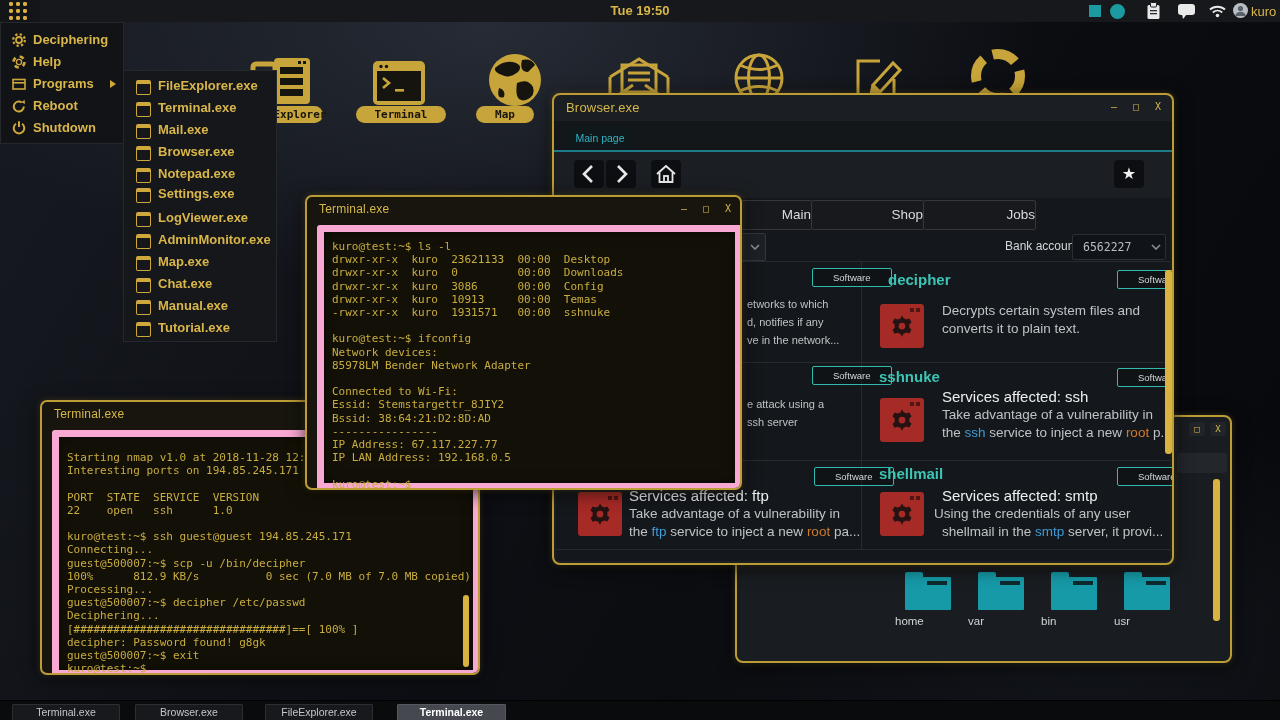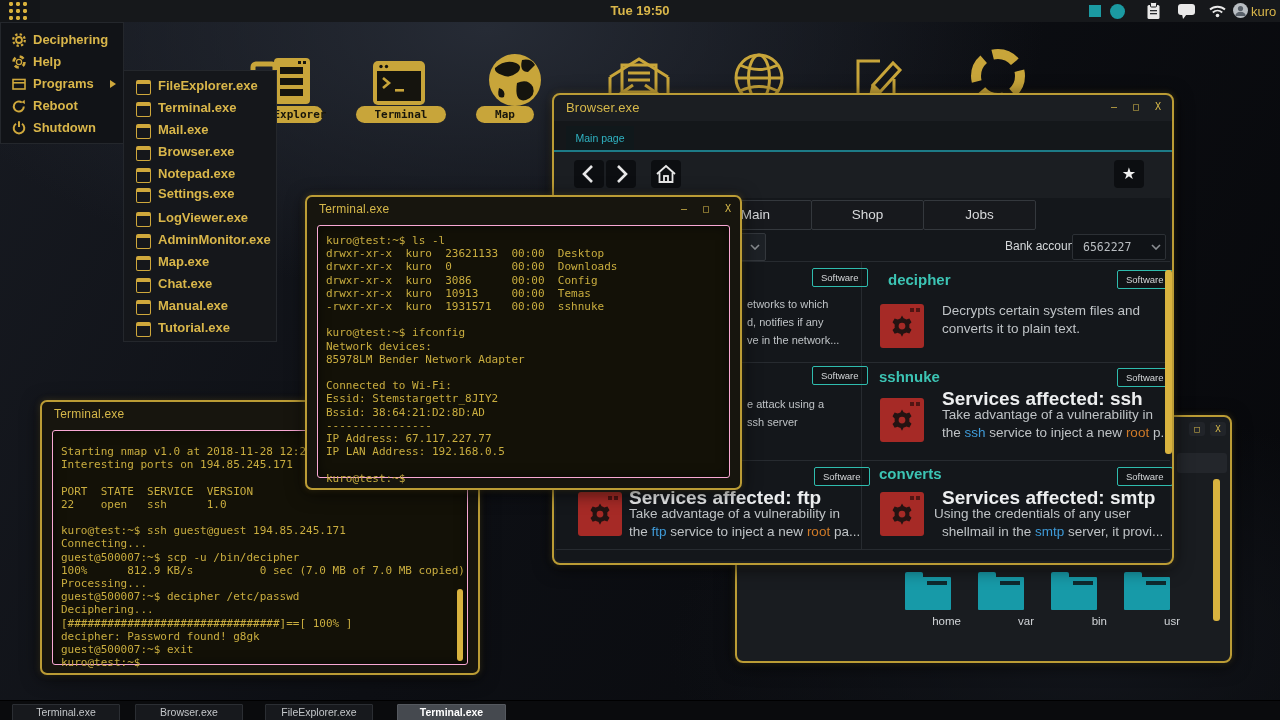--- a/index.html
+++ b/index.html
@@ -11,21 +11,21 @@
       radial-gradient(700px 400px at 85% 90%, #12151b 0%, rgba(10,12,16,0) 60%),
       linear-gradient(120deg,#171a21 0%,#0d0f14 45%,#07080b 100%);}
   
   .win{position:absolute;border:2px solid #bb9c35;border-radius:8px;overflow:hidden;
        box-shadow:0 3px 18px rgba(0,0,0,.65),0 0 6px rgba(206,170,60,.28)}
   .title{position:absolute;left:12px;top:5px;font-size:12px;color:#d6b84a;letter-spacing:.2px}
   .wc{position:absolute;top:5px;width:16px;height:14px;color:#d6b84a;font-size:10px;
       text-align:center;line-height:14px;font-family:"DejaVu Sans Mono",monospace}
   
   .term{background:#17150e;border-radius:7px}
-  .term-inner{position:absolute;background:#131107;border:1px solid #f9a8d4;border-radius:3px;
+  .term-inner{position:absolute;background:#131107;border:7px solid #f9a8d4;border-radius:3px;
               box-shadow:inset 0 0 12px rgba(0,0,0,.55)}
   .term-text{position:absolute;white-space:pre;font-family:"DejaVu Sans Mono",monospace;
              font-size:11px;line-height:13.2px;color:#c9ad3f}
   .scroll{position:absolute;background:#d9b33f;border-radius:3px}
   
   .topbar{position:absolute;left:0;top:0;width:1280px;height:22px;background:#16181b;z-index:50}
   .taskbar{position:absolute;left:0;top:700px;width:1280px;height:20px;background:#0a0b0d;
            border-top:1px solid #000;z-index:50}
   .tbtn{position:absolute;top:3px;height:15px;background:#17191d;border:1px solid #2b2e33;
         color:#c4c7ca;font-size:10.5px;text-align:center;line-height:14px;border-radius:1px}
@@ -39,35 +39,35 @@
   .smi .lbl{position:absolute;left:34px;top:3px;font-size:13px;font-weight:600;color:#d9b64a}
   .winglyph{position:absolute;left:12px;top:5px;width:13px;height:10px;
             border:1.5px solid #cfa83c;border-top:4px solid #cfa83c;border-radius:2px}
   
   .pill{position:absolute;background:#c8a53a;color:#17150b;font-family:"DejaVu Sans Mono",monospace;
         font-weight:bold;font-size:11px;text-align:center;border-radius:9px;height:17px;line-height:17px;z-index:5}
   .dicon{position:absolute;z-index:5}
   
   .navbtn{position:absolute;width:30px;height:28px;background:#0c0e11;border-radius:4px}
   .ptab{position:absolute;width:111px;height:28px;background:#17191d;border:1px solid #34383d;
-        border-radius:2px;color:#d8dadc;font-size:13.5px;text-align:center;line-height:27px}
+        border-radius:2px;color:#d8dadc;font-size:13.5px;text-align:right;line-height:27px}
   .gridline{position:absolute;background:#272b30}
   .badge{position:absolute;border:1px solid #2fbcae;color:#d3d6d8;font-size:9.5px;
-         padding:3px 8px;border-radius:2px;background:rgba(10,14,16,.4)}
+         padding:3px 20px;border-radius:2px;background:rgba(10,14,16,.4)}
   .ctitle{position:absolute;color:#3cc4b4;font-weight:bold;font-size:15px}
   .cdesc{position:absolute;color:#bfc3c6;font-size:13.5px;line-height:18px}
-  .cbold{position:absolute;color:#eceeef;font-weight:bold;font-size:19px}
+  .cbold{position:absolute;color:#eceeef;font-weight:normal;font-size:15px}
   .frag{position:absolute;color:#bfc3c6;font-size:11px;line-height:18px;white-space:pre-line}
   .link-b{color:#3f9bd8}
   .link-o{color:#cf7a28}
   .rico{position:absolute;width:44px;height:44px;background:#a62a26;border-radius:3px}
   .rico svg{position:absolute;left:7px;top:7px}
   .rico .px{position:absolute;top:4px;width:4px;height:4px;background:#511513}
   
-  .ftile{position:absolute;width:66px;text-align:right}
+  .ftile{position:absolute;width:66px;text-align:left}
   .folder{position:relative;width:46px;height:38px;margin:0 auto}
   .folder .tab{position:absolute;left:0;top:0;width:18px;height:7px;background:#179aa8;border-radius:2px 2px 0 0}
   .folder .body{position:absolute;left:0;top:5px;width:46px;height:33px;background:#179aa8;border-radius:1px}
   .folder .slot{position:absolute;left:22px;top:9px;width:20px;height:4px;background:#0e2a2e}
   .flabel{margin-top:5px;color:#d2d5d8;font-size:11.5px}
   .chev{width:10px;height:6px;display:inline-block}
 </style>
 </head>
 <body>
 
@@ -285,21 +285,21 @@
           <path fill="#241312" d="M12 3.5l1.3 2.3a6.3 6.3 0 0 1 2.1.9l2.5-.8 1.7 3-1.8 1.8a6.3 6.3 0 0 1 0 2.4l1.8 1.8-1.7 3-2.5-.8a6.3 6.3 0 0 1-2.1.9L12 20.5l-1.3-2.3a6.3 6.3 0 0 1-2.1-.9l-2.5.8-1.7-3 1.8-1.8a6.3 6.3 0 0 1 0-2.4L4.4 9l1.7-3 2.5.8a6.3 6.3 0 0 1 2.1-.9z"></path>
           <circle cx="12" cy="12" r="2.7" fill="#a62a26"></circle>
         </svg>
       </div>
       <div class="cbold" style="left:75px;top:392px">Services affected: ftp</div>
       <div class="cdesc" style="left:75px;top:410px">Take advantage of a vulnerability in</div>
       <div class="cdesc" style="left:75px;top:428px"><span>the </span><span class="link-b">ftp</span><span> service to inject a new </span><span class="link-o">root</span><span> pa...</span></div>
     </div>
 
     <div>
-      <div class="ctitle" style="left:325px;top:370px">converts</div>
+      <div class="ctitle" style="left:325px;top:370px">shellmail</div>
       <div class="badge" style="left:563px;top:372px">Software</div>
       <div class="rico" style="left:326px;top:397px">
         <div class="px" style="right:10px"></div>
           <div class="px" style="right:4px"></div>
         <svg viewBox="0 0 24 24" width="30" height="30">
           <path fill="#241312" d="M12 3.5l1.3 2.3a6.3 6.3 0 0 1 2.1.9l2.5-.8 1.7 3-1.8 1.8a6.3 6.3 0 0 1 0 2.4l1.8 1.8-1.7 3-2.5-.8a6.3 6.3 0 0 1-2.1.9L12 20.5l-1.3-2.3a6.3 6.3 0 0 1-2.1-.9l-2.5.8-1.7-3 1.8-1.8a6.3 6.3 0 0 1 0-2.4L4.4 9l1.7-3 2.5.8a6.3 6.3 0 0 1 2.1-.9z"></path>
           <circle cx="12" cy="12" r="2.7" fill="#a62a26"></circle>
         </svg>
       </div>
       <div class="cbold" style="left:388px;top:392px">Services affected: smtp</div>

